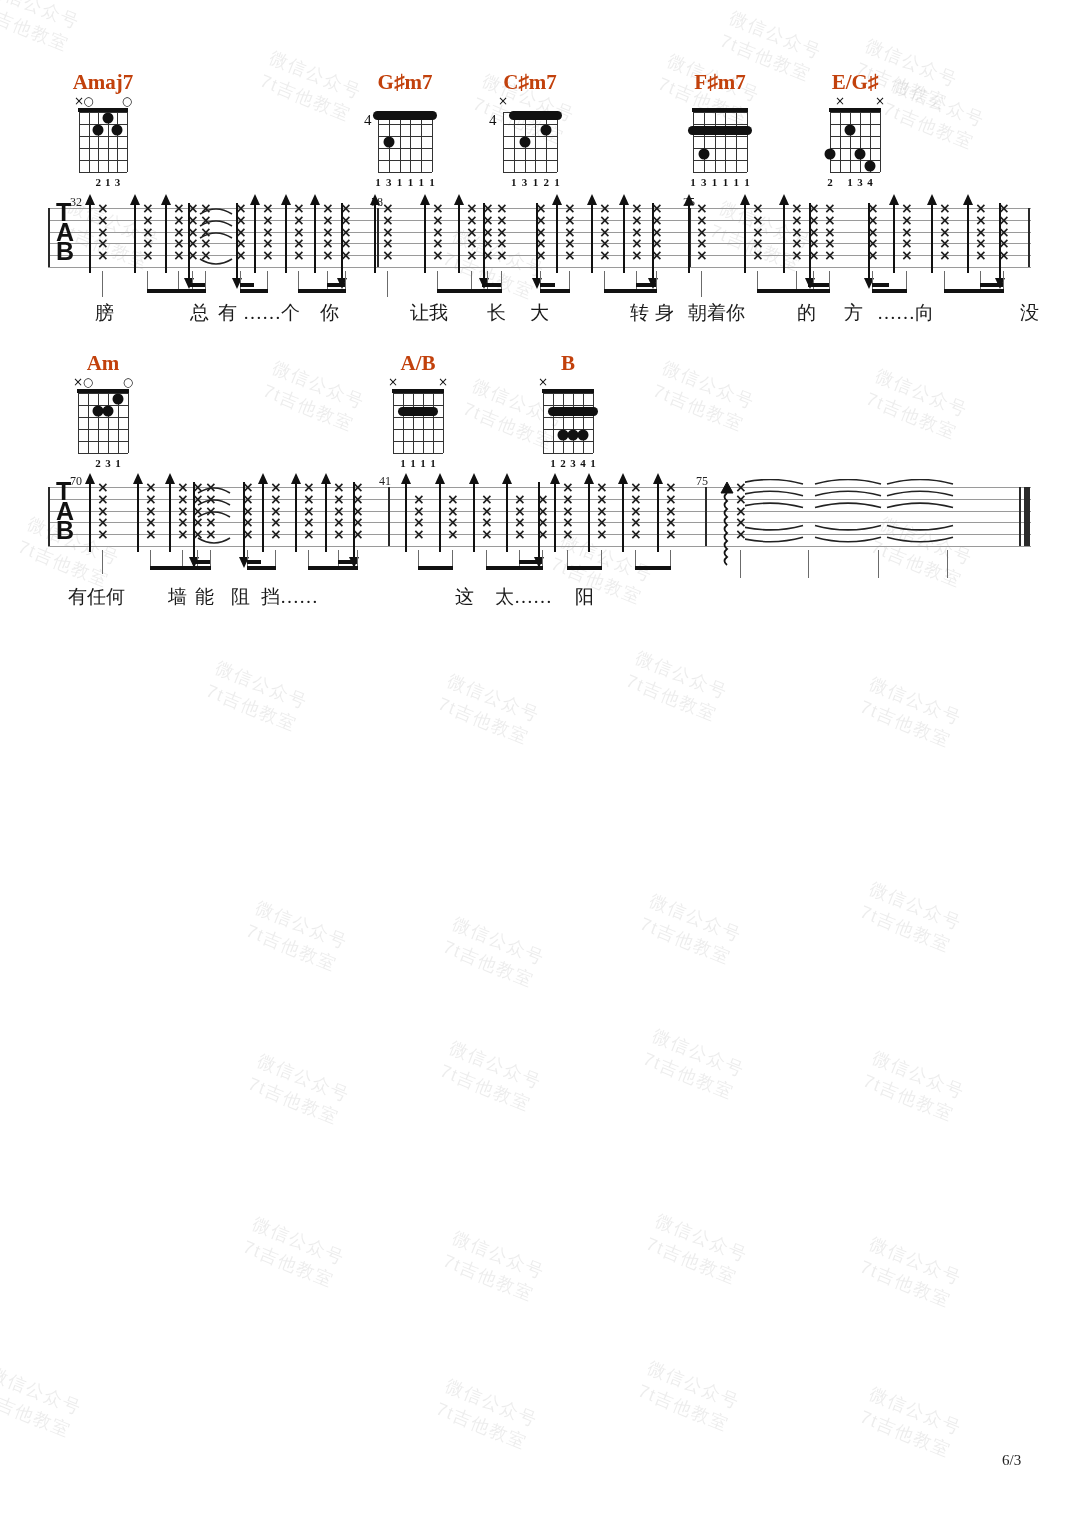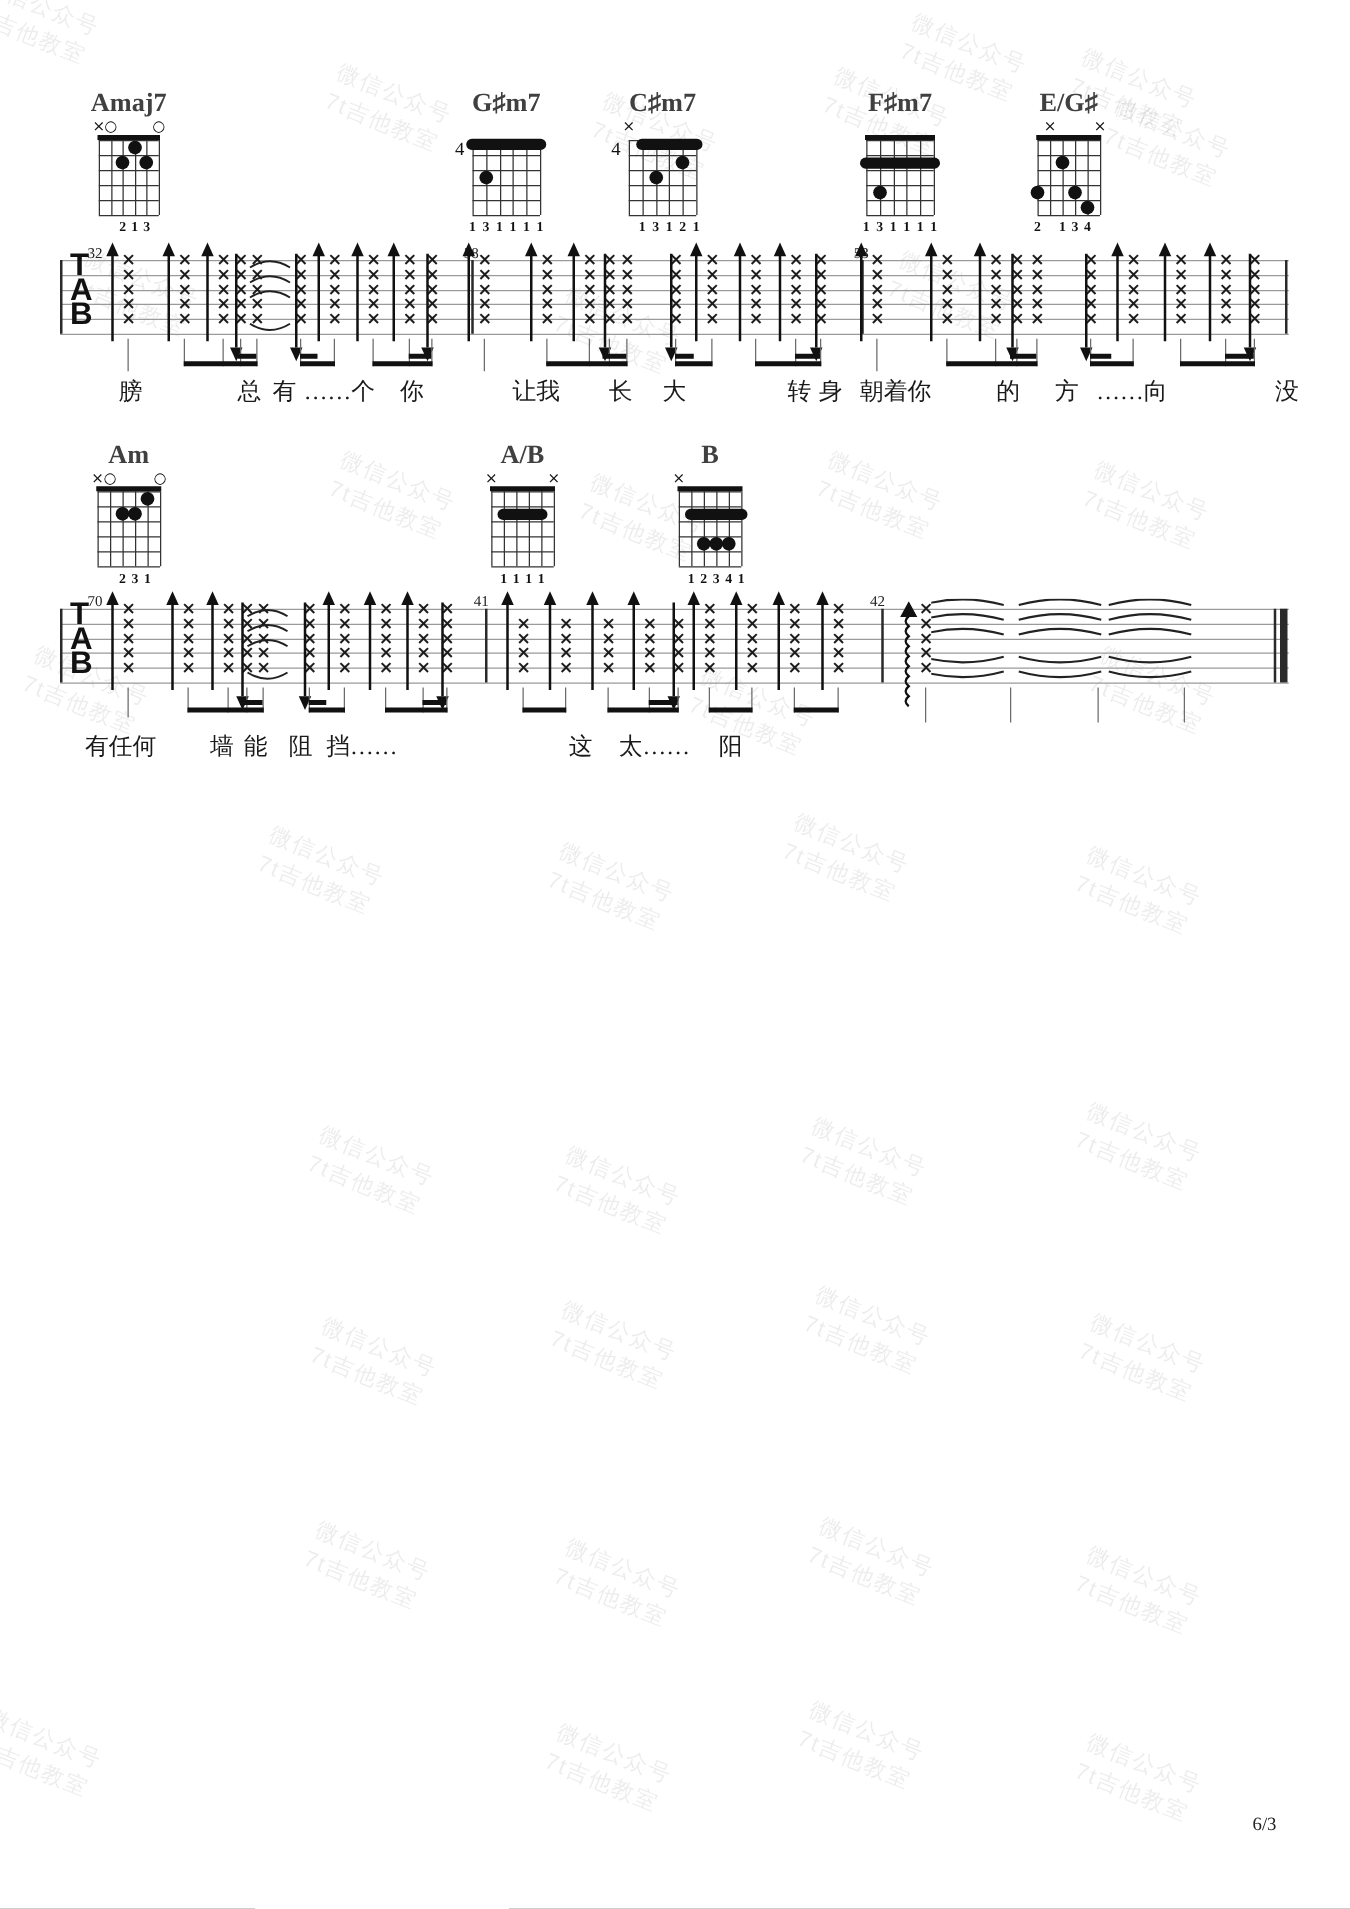--- a/index.html
+++ b/index.html
@@ -25,21 +25,21 @@
   .arrowhead-up{position:absolute;width:0;height:0;
     border-left:5px solid transparent;border-right:5px solid transparent;
     border-bottom:11px solid #111;}
   .arrowhead-down{position:absolute;width:0;height:0;
     border-left:5px solid transparent;border-right:5px solid transparent;
     border-top:11px solid #111;}
   .stem{position:absolute;width:1.4px;background:#6b6b6b;}
   .beam{position:absolute;height:4px;background:#111;}
   .lyric{position:absolute;font-size:19px;color:#1a1a1a;white-space:nowrap;
     font-family:"Liberation Serif","DejaVu Serif",serif;}
-  .chord-name{position:absolute;font-size:21px;font-weight:700;color:#404040;
+  .chord-name{position:absolute;font-size:21px;font-weight:700;color:#c2410c;
     transform:translateX(-50%);white-space:nowrap;
     font-family:"Liberation Serif","DejaVu Serif",serif;}
   .gridline-v{position:absolute;width:1px;background:#333;}
   .gridline-h{position:absolute;height:1px;background:#333;}
   .nut{position:absolute;height:4px;background:#111;}
   .pos-num{position:absolute;font-size:15px;color:#111;font-family:"Liberation Serif",serif;}
   .marker{position:absolute;font-size:12px;color:#111;transform:translateX(-50%);
     font-family:"DejaVu Sans",sans-serif;}
   .dot{position:absolute;width:11px;height:11px;border-radius:50%;background:#111;
     transform:translate(-50%,-50%);}
@@ -392,21 +392,21 @@
       <div class="staffline" style="left: 48px; top: 231.6px; width: 983px;"></div>
       <div class="staffline" style="left: 48px; top: 243.4px; width: 983px;"></div>
       <div class="staffline" style="left: 48px; top: 255.2px; width: 983px;"></div>
       <div class="staffline" style="left: 48px; top: 267px; width: 983px;"></div>
       <div class="barline" style="left: 48px; top: 208px; height: 59px;"></div>
       <div class="barline" style="left: 377px; top: 208px; height: 59px;"></div>
       <div class="barline" style="left: 689px; top: 208px; height: 59px;"></div>
       <div class="barline" style="left: 1028px; top: 208px; height: 59px;"></div>
       <div class="mnum" style="left: 70px; top: 195px;">32</div>
       <div class="mnum" style="left: 371px; top: 195px;">58</div>
-      <div class="mnum" style="left: 683px; top: 195px;">53</div>
+      <div class="mnum" style="left: 683px; top: 195px;">25</div>
       <div class="clef-letter" style="left: 56px; top: 202px;">T</div>
       <div class="clef-letter" style="left: 56px; top: 221.5px;">A</div>
       <div class="clef-letter" style="left: 56px; top: 241px;">B</div>
       <div class="xmark" style="left: 97px; top: 203px;">×</div>
       <div class="xmark" style="left: 97px; top: 214.8px;">×</div>
       <div class="xmark" style="left: 97px; top: 226.6px;">×</div>
       <div class="xmark" style="left: 97px; top: 238.4px;">×</div>
       <div class="xmark" style="left: 97px; top: 250.2px;">×</div>
       <div class="arrowhead-up" style="left: 85px; top: 194px;"></div>
       <div class="arrowline" style="left: 89px; top: 204px; height: 69px;"></div>
@@ -682,21 +682,21 @@
       <div class="staffline" style="left: 48px; top: 522.4px; width: 983px;"></div>
       <div class="staffline" style="left: 48px; top: 534.2px; width: 983px;"></div>
       <div class="staffline" style="left: 48px; top: 546px; width: 983px;"></div>
       <div class="barline" style="left: 48px; top: 487px; height: 59px;"></div>
       <div class="barline" style="left: 388px; top: 487px; height: 59px;"></div>
       <div class="barline" style="left: 705px; top: 487px; height: 59px;"></div>
       <div class="barline" style="left: 1019px; top: 487px; height: 59px;"></div>
       <div class="barline" style="left: 1024px; top: 487px; height: 59px; width: 6px;"></div>
       <div class="mnum" style="left: 70px; top: 474px;">70</div>
       <div class="mnum" style="left: 379px; top: 474px;">41</div>
-      <div class="mnum" style="left: 696px; top: 474px;">42</div>
+      <div class="mnum" style="left: 696px; top: 474px;">75</div>
       <div class="clef-letter" style="left: 56px; top: 481px;">T</div>
       <div class="clef-letter" style="left: 56px; top: 500.5px;">A</div>
       <div class="clef-letter" style="left: 56px; top: 520px;">B</div>
       <div class="xmark" style="left: 97px; top: 482px;">×</div>
       <div class="xmark" style="left: 97px; top: 493.8px;">×</div>
       <div class="xmark" style="left: 97px; top: 505.6px;">×</div>
       <div class="xmark" style="left: 97px; top: 517.4px;">×</div>
       <div class="xmark" style="left: 97px; top: 529.2px;">×</div>
       <div class="arrowhead-up" style="left: 85px; top: 473px;"></div>
       <div class="arrowline" style="left: 89px; top: 483px; height: 69px;"></div>

